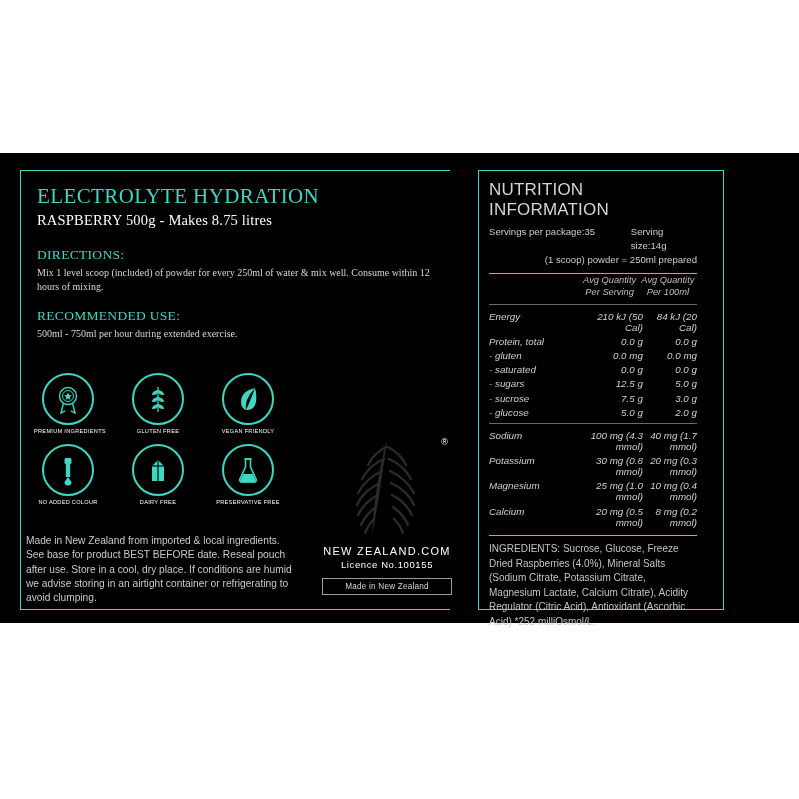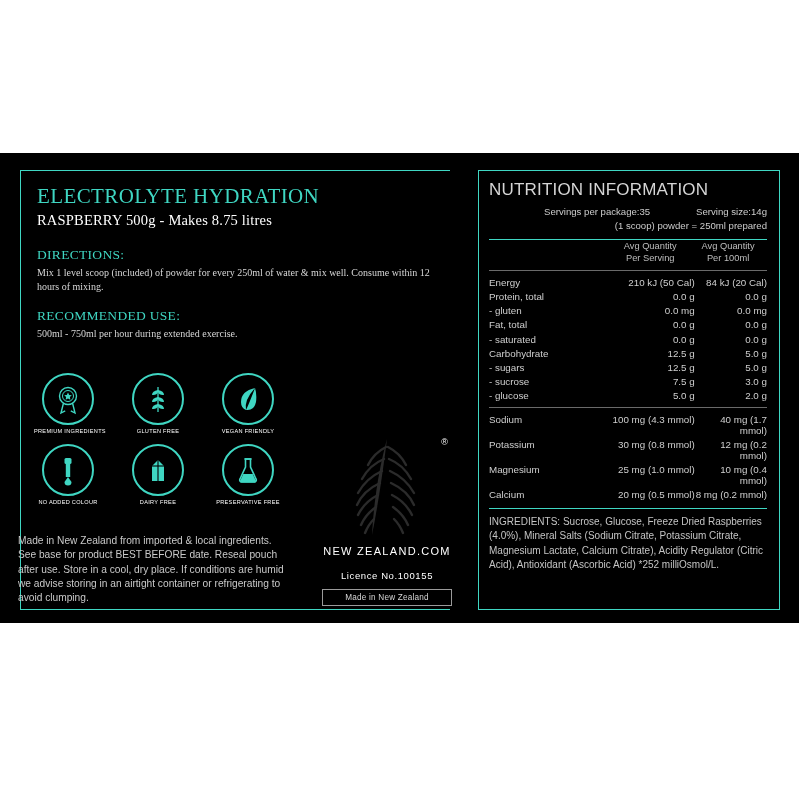--- a/index.html
+++ b/index.html
@@ -95,21 +95,21 @@
   .badge-label {
     color: #ffffff;
     font-size: 5.6px;
     letter-spacing: 0.3px;
     line-height: 1.1;
     white-space: nowrap;
   }
   
   #footnote {
     position: absolute;
-    left: 18px;
+    left: 26px;
     top: 381px;
     width: 268px;
     color: #c9c9c9;
     font-size: 10.2px;
     line-height: 1.4;
   }
   
   #nz-mark {
     position: absolute;
     left: 322px;
@@ -121,21 +121,21 @@
   #nz-text {
     color: #ffffff;
     font-size: 11px;
     letter-spacing: 1.3px;
     margin-top: -6px;
   }
   #nz-licence {
     color: #ffffff;
     font-size: 9.5px;
     letter-spacing: 0.6px;
-    margin-top: 13px;
+    margin-top: 2px;
   }
   #made-in-nz {
     margin-top: 8px;
     border: 1px solid #9a9a9a;
     color: #d6d6d6;
     font-size: 8.2px;
     padding: 3px 16px;
     letter-spacing: 0.2px;
   }
   .reg-mark {
@@ -143,25 +143,25 @@
     right: -2px;
     top: 2px;
     color: #ffffff;
     font-size: 9px;
   }
   
   #right-panel {
     position: absolute;
     left: 478px;
     top: 17px;
-    width: 302px;
+    width: 246px;
     height: 440px;
     border: 1.5px solid #3fd6c2;
     box-sizing: border-box;
-    padding: 9px 12px 0 10px;
+    padding: 9px 26px 0 10px;
   }
   #nut-title {
     color: #d5d5d5;
     font-size: 17px;
     letter-spacing: 0.2px;
     margin: 0 0 5px 0;
     font-weight: 400;
   }
   .serv-line {
     color: #cccccc;
@@ -172,21 +172,21 @@
   }
   .serv-line .a { width: 152px; }
   .hr-teal { border: 0; border-top: 1px solid #3fd6c2; margin: 6px 0 0 0; }
   .hr-grey { border: 0; border-top: 1px solid #6a6a6a; margin: 4px 0; }
   table.nut {
     width: 100%;
     border-collapse: collapse;
     color: #cfcfcf;
     font-size: 9.8px;
   }
-  table.nut td { padding: 1.6px 0; vertical-align: top; }
+  table.nut td { padding: 1.6px 0; vertical-align: top; font-style: italic; }
   td.colhead { color: #bdbdbd; font-size: 9.3px; text-align: center; line-height: 1.25; }
   td.name { width: 44%; }
   td.v1 { width: 30%; text-align: right; padding-right: 8px; }
   td.v2 { width: 26%; text-align: right; }
   td.indent { padding-left: 14px; }
   td.indent2 { padding-left: 26px; }
   #ingredients {
     color: #c4c4c4;
     font-size: 10px;
     line-height: 1.45;
@@ -362,33 +362,23 @@
         <td class="name">Protein, total</td>
         <td class="v1">0.0 g</td>
         <td class="v2">0.0 g</td>
       </tr>
       <tr>
         <td class="name indent">- gluten</td>
         <td class="v1">0.0 mg</td>
         <td class="v2">0.0 mg</td>
       </tr>
       <tr>
-        <td class="name">Fat, total</td>
-        <td class="v1">0.0 g</td>
-        <td class="v2">0.0 g</td>
-      </tr>
-      <tr>
         <td class="name indent">- saturated</td>
         <td class="v1">0.0 g</td>
         <td class="v2">0.0 g</td>
-      </tr>
-      <tr>
-        <td class="name">Carbohydrate</td>
-        <td class="v1">12.5 g</td>
-        <td class="v2">5.0 g</td>
       </tr>
       <tr>
         <td class="name indent">- sugars</td>
         <td class="v1">12.5 g</td>
         <td class="v2">5.0 g</td>
       </tr>
       <tr>
         <td class="name indent2">- sucrose</td>
         <td class="v1">7.5 g</td>
         <td class="v2">3.0 g</td>
@@ -406,21 +396,21 @@
     <table class="nut">
       <tbody>
           <tr>
         <td class="name">Sodium</td>
         <td class="v1">100 mg (4.3 mmol)</td>
         <td class="v2">40 mg (1.7 mmol)</td>
       </tr>
       <tr>
         <td class="name">Potassium</td>
         <td class="v1">30 mg (0.8 mmol)</td>
-        <td class="v2">12 mg (0.2 mmol)</td>
+        <td class="v2">20 mg (0.3 mmol)</td>
       </tr>
       <tr>
         <td class="name">Magnesium</td>
         <td class="v1">25 mg (1.0 mmol)</td>
         <td class="v2">10 mg (0.4 mmol)</td>
       </tr>
       <tr>
         <td class="name">Calcium</td>
         <td class="v1">20 mg (0.5 mmol)</td>
         <td class="v2">8 mg (0.2 mmol)</td>

